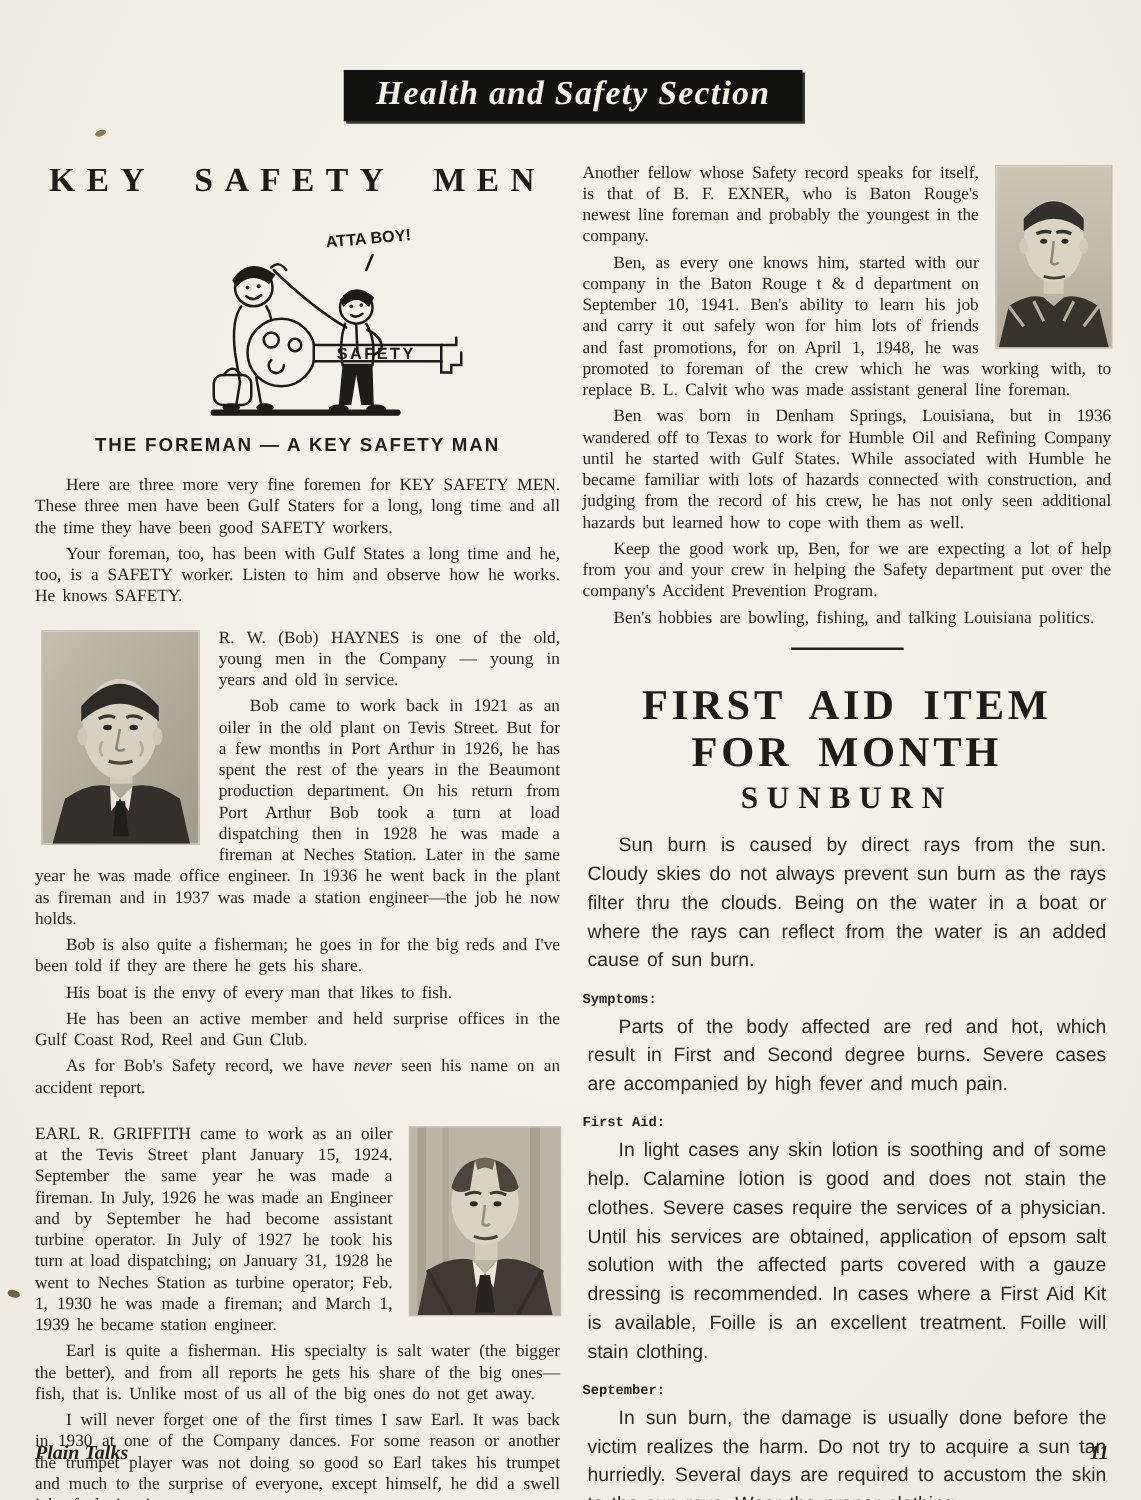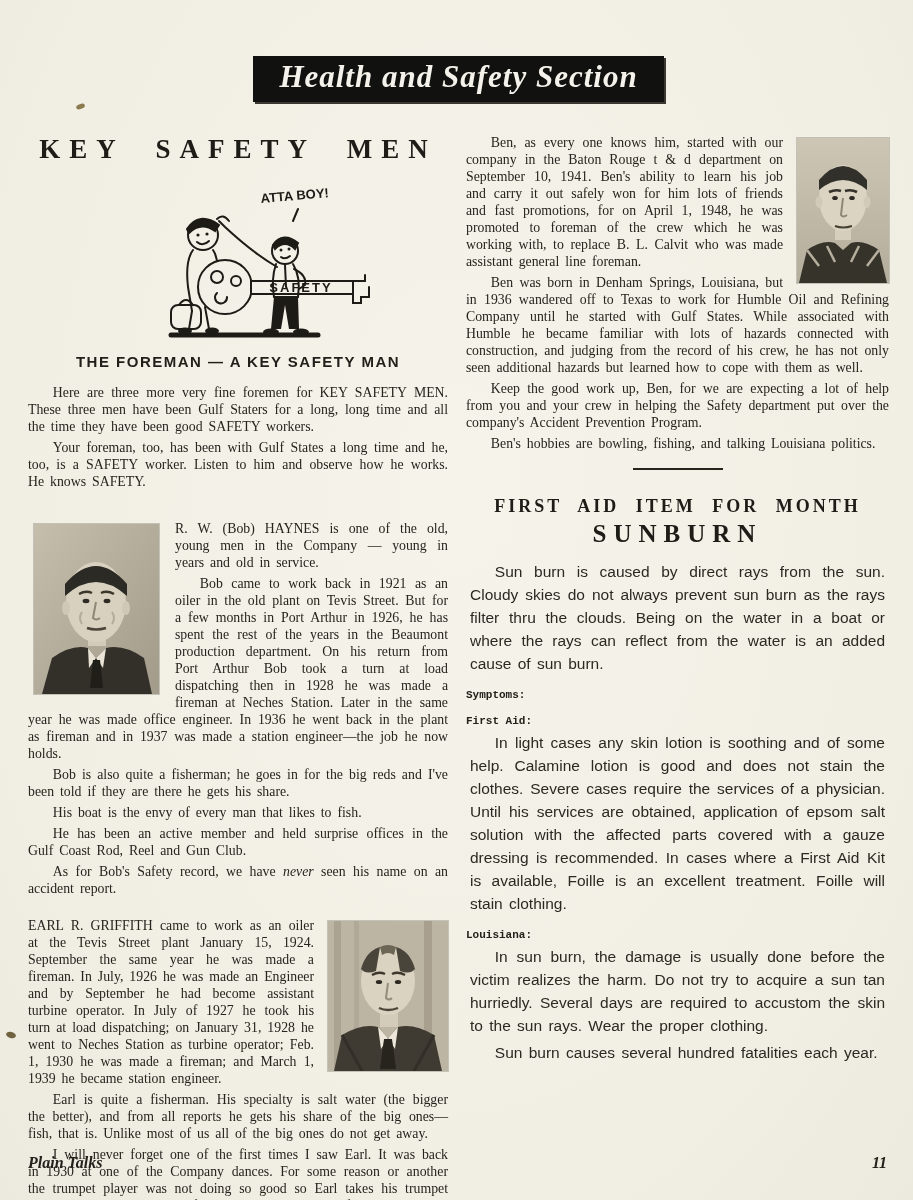--- a/index.html
+++ b/index.html
@@ -14,34 +14,34 @@
     font-family:"Liberation Serif", serif;
   }
   .inner{padding:56px 24px 0 28px;}
   
   .banner-row{display:flex;justify-content:center;}
   .banner{
     background:#111210;color:#f4f2ea;
     padding:3px 26px 7px 26px;
     font-family:"Liberation Serif", serif;
     font-style:italic;font-weight:bold;
-    font-size:31px;letter-spacing:1px;
+    font-size:27px;letter-spacing:1px;
     box-shadow:2px 2px 0 #3a3831;
   }
   
   .columns{display:grid;grid-template-columns:420px 1fr;column-gap:18px;margin-top:32px;}
   .col{min-width:0;}
   
   .stencil{
     font-family:"Liberation Serif", serif;
     font-weight:bold;color:#1d1c17;
     text-align:center;margin:0;
   }
   .h-keysafety{font-size:27px;letter-spacing:9px;word-spacing:16px;}
-  .h-firstaid{font-size:18px;letter-spacing:3px;word-spacing:9px;margin-top:26px;}
+  .h-firstaid{font-size:34px;letter-spacing:3px;word-spacing:9px;margin-top:26px;}
   .h-sunburn{font-size:25px;letter-spacing:7px;margin-top:3px;}
   
   .serif-text p{
     margin:0 0 4px 0;
     font-size:13.8px;line-height:17px;
     text-align:justify;text-indent:1.8em;
     word-spacing:2.5px;
   }
   .serif-text p.noindent{text-indent:0;}
   .article{margin-top:0;}
@@ -52,21 +52,21 @@
     font-weight:bold;font-size:15px;letter-spacing:1.5px;
     margin-top:6px;color:#211f1a;
   }
   .cartoon-wrap{display:flex;justify-content:center;margin-top:10px;}
   
   .photo{box-shadow:0 0 0 1px rgba(60,55,45,.25);}
   .ph-left{float:left;margin:4px 16px 6px 6px;}
   .ph-right{float:right;margin:4px 0 6px 14px;}
   
   .sp-intro{margin-top:14px;}
-  .sp-haynes{margin-top:30px;}
+  .sp-haynes{margin-top:16px;}
   .sp-griffith{margin-top:16px;}
   
   .rule{border:none;border-top:2px solid #26241e;width:90px;margin:12px auto 0 auto;}
   .sans-text p{
     margin:4px;
     font-family:"Liberation Sans", sans-serif;
     font-size:15.5px;line-height:23px;
     text-align:justify;text-indent:1.6em;
     word-spacing:2px;color:#2b2922;
   }
@@ -252,43 +252,47 @@
             <ellipse cx="70" cy="64" rx="3.5" ry="6" fill="#d1cab9"></ellipse>
             <path d="M32,54 Q39,51 44,53" stroke="#34302a" stroke-width="2.6" fill="none"></path>
             <path d="M48,53 Q54,51 60,54" stroke="#34302a" stroke-width="2.6" fill="none"></path>
             <ellipse cx="38" cy="60" rx="2.8" ry="2" fill="#2b2822"></ellipse>
             <ellipse cx="55" cy="60" rx="2.8" ry="2" fill="#2b2822"></ellipse>
             <path d="M46,60 L44,77 Q46,80 50,77" stroke="#8f8775" stroke-width="2" fill="none"></path>
             <path d="M38,88 Q46,91 55,88" stroke="#454135" stroke-width="2.2" fill="none"></path>
             <path d="M2,145 L10,112 Q26,101 38,105 L46,112 L54,105 Q66,101 82,112 L90,145 Z" fill="#36332b"></path>
             <path d="M10,112 L22,128 M82,112 L70,128 M30,108 L38,124 M62,108 L54,124" stroke="#b6ae9d" stroke-width="2.5" fill="none"></path>
           </svg>
+          <p class="noindent">Another fellow whose Safety record speaks for itself, is that of B. F. EXNER, who is Baton Rouge's newest line foreman and probably the youngest in the company.</p>
           <p>Ben, as every one knows him, started with our company in the Baton Rouge t &amp; d department on September 10, 1941. Ben's ability to learn his job and carry it out safely won for him lots of friends and fast promotions, for on April 1, 1948, he was promoted to foreman of the crew which he was working with, to replace B. L. Calvit who was made assistant general line foreman.</p>
           <p>Ben was born in Denham Springs, Louisiana, but in 1936 wandered off to Texas to work for Humble Oil and Refining Company until he started with Gulf States. While associated with Humble he became familiar with lots of hazards connected with construction, and judging from the record of his crew, he has not only seen additional hazards but learned how to cope with them as well.</p>
           <p>Keep the good work up, Ben, for we are expecting a lot of help from you and your crew in helping the Safety department put over the company's Accident Prevention Program.</p>
           <p>Ben's hobbies are bowling, fishing, and talking Louisiana politics.</p>
         </div>
 
         <hr class="rule">
 
         <h2 class="stencil h-firstaid">FIRST AID ITEM FOR MONTH</h2>
         <h2 class="stencil h-sunburn">SUNBURN</h2>
 
         <div class="sans-text fa-intro">
           <p>Sun burn is caused by direct rays from the sun. Cloudy skies do not always prevent sun burn as the rays filter thru the clouds. Being on the water in a boat or where the rays can reflect from the water is an added cause of sun burn.</p>
         </div>
 
         <div class="sans-label">Symptoms:</div>
+        <div class="sans-text">
+          <p>Parts of the body affected are red and hot, which result in First and Second degree burns. Severe cases are accompanied by high fever and much pain.</p>
+        </div>
 
         <div class="sans-label">First Aid:</div>
         <div class="sans-text">
           <p>In light cases any skin lotion is soothing and of some help. Calamine lotion is good and does not stain the clothes. Severe cases require the services of a physician. Until his services are obtained, application of epsom salt solution with the affected parts covered with a gauze dressing is recommended. In cases where a First Aid Kit is available, Foille is an excellent treatment. Foille will stain clothing.</p>
         </div>
 
-        <div class="sans-label">Louisiana:</div>
+        <div class="sans-label">September:</div>
         <div class="sans-text">
           <p>In sun burn, the damage is usually done before the victim realizes the harm. Do not try to acquire a sun tan hurriedly. Several days are required to accustom the skin to the sun rays. Wear the proper clothing.</p>
           <p>Sun burn causes several hundred fatalities each year.</p>
         </div>
 
       </div>
     </div>
   </div>
 
   <div class="footer">

